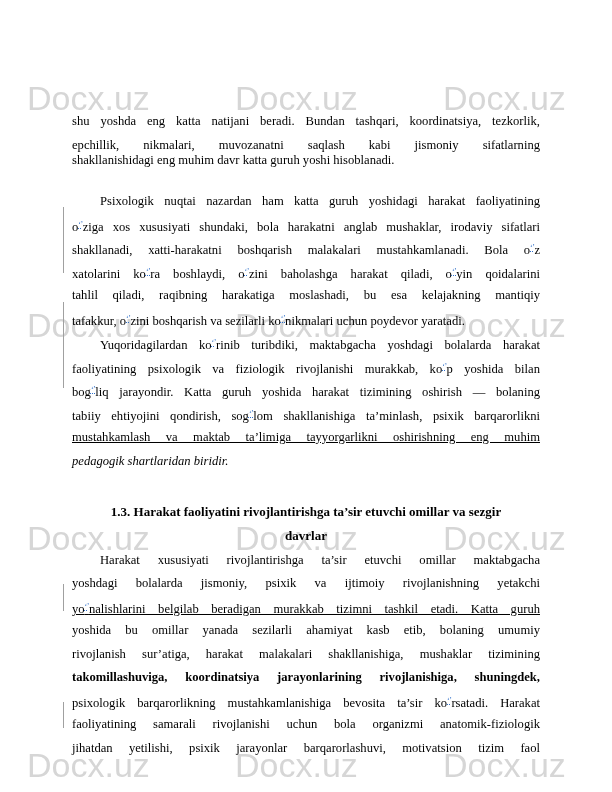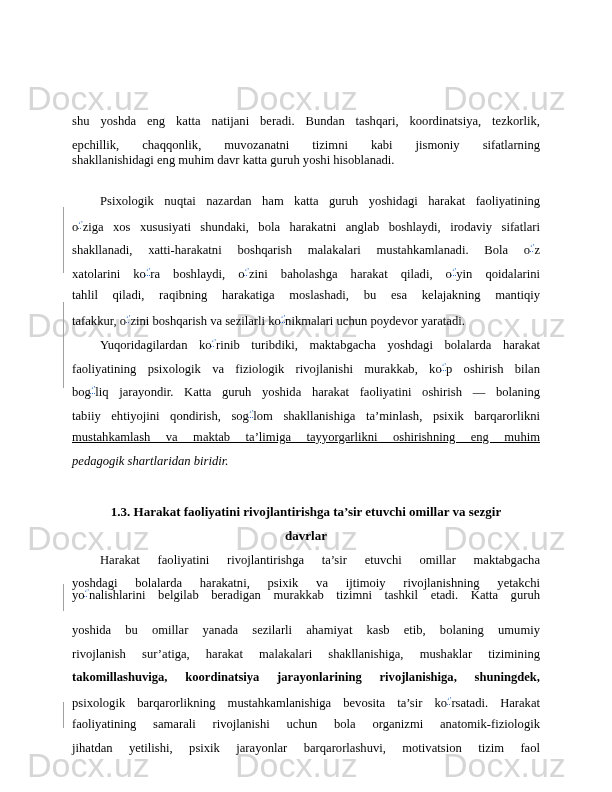--- a/index.html
+++ b/index.html
@@ -61,51 +61,51 @@
     <span class="wm w2">Docx.uz</span>
   </div>
 
   <div class="change-bar" style="top:160px;height:66px;"></div>
   <div class="change-bar" style="top:255px;height:86px;"></div>
   <div class="change-bar" style="top:537px;height:27px;"></div>
   <div class="change-bar" style="top:655px;height:26px;"></div>
 
   <div>
     <div class="line" style="top:64px;font-family:Liberation Serif, serif;"><span class="seg">shu yoshda eng katta natijani beradi. Bundan tashqari, koordinatsiya, tezkorlik,</span></div>
-    <div class="line" style="top:88px;"><span class="seg">epchillik, chaqqonlik, muvozanatni tizimni kabi jismoniy sifatlarning</span></div>
+    <div class="line" style="top:88px;"><span class="seg">epchillik, nikmalari, muvozanatni saqlash kabi jismoniy sifatlarning</span></div>
     <div class="line last" style="top:103px;"><span class="seg">shakllanishidagi eng muhim davr katta guruh yoshi hisoblanadi.</span></div>
   </div>
 
   <div>
     <div class="line indent" style="top:144px;"><span class="seg">Psixologik nuqtai nazardan ham katta guruh yoshidagi harakat faoliyatining</span></div>
-    <div class="line" style="top:168px;"><span class="seg">o</span><span class="oq">‘’</span><span class="seg">ziga xos xususiyati shundaki, bola harakatni anglab boshlaydi, irodaviy sifatlari</span></div>
+    <div class="line" style="top:168px;"><span class="seg">o</span><span class="oq">‘’</span><span class="seg">ziga xos xususiyati shundaki, bola harakatni anglab mushaklar, irodaviy sifatlari</span></div>
     <div class="line" style="top:191px;"><span class="seg">shakllanadi, xatti-harakatni boshqarish malakalari mustahkamlanadi. Bola o</span><span class="oq">‘’</span><span class="seg">z</span></div>
     <div class="line" style="top:215px;"><span class="seg">xatolarini ko</span><span class="oq">‘’</span><span class="seg">ra boshlaydi, o</span><span class="oq">‘’</span><span class="seg">zini baholashga harakat qiladi, o</span><span class="oq">‘’</span><span class="seg">yin qoidalarini</span></div>
     <div class="line" style="top:238px;"><span class="seg">tahlil qiladi, raqibning harakatiga moslashadi, bu esa kelajakning mantiqiy</span></div>
     <div class="line last" style="top:262px;"><span class="seg">tafakkur, o</span><span class="oq">‘’</span><span class="seg">zini boshqarish va sezilarli ko</span><span class="oq">‘’</span><span class="seg">nikmalari uchun poydevor yaratadi.</span></div>
   </div>
 
   <div>
     <div class="line indent" style="top:286px;"><span class="seg">Yuqoridagilardan ko</span><span class="oq">‘’</span><span class="seg">rinib turibdiki, maktabgacha yoshdagi bolalarda harakat</span></div>
-    <div class="line" style="top:310px;"><span class="seg">faoliyatining psixologik va fiziologik rivojlanishi murakkab, ko</span><span class="oq">‘’</span><span class="seg">p oshirish bilan</span></div>
-    <div class="line" style="top:333px;"><span class="seg">bog</span><span class="oq">‘’</span><span class="seg">liq jarayondir. Katta guruh yoshida harakat faoliyatini oshirish — bolaning</span></div>
+    <div class="line" style="top:310px;"><span class="seg">faoliyatining psixologik va fiziologik rivojlanishi murakkab, ko</span><span class="oq">‘’</span><span class="seg">p yoshida bilan</span></div>
+    <div class="line" style="top:333px;"><span class="seg">bog</span><span class="oq">‘’</span><span class="seg">liq jarayondir. Katta guruh yoshida harakat tizimining oshirish — bolaning</span></div>
     <div class="line" style="top:357px;"><span class="seg">tabiiy ehtiyojini qondirish, sog</span><span class="oq">‘’</span><span class="seg">lom shakllanishiga ta’minlash, psixik barqarorlikni</span></div>
     <div class="line" style="top:380px;text-decoration:underline;"><span class="seg">mustahkamlash va maktab ta’limiga tayyorgarlikni oshirishning eng muhim</span></div>
     <div class="line last" style="top:404px;font-style:italic;"><span class="seg">pedagogik shartlaridan biridir.</span></div>
   </div>
 
   <div>
     <div class="line heading" style="top:455px;">1.3. Harakat faoliyatini rivojlantirishga ta’sir etuvchi omillar va sezgir</div>
     <div class="line heading" style="top:479px;">davrlar</div>
   </div>
 
   <div>
-    <div class="line indent" style="top:503px;"><span class="seg">Harakat faoliyatini rivojlantirishga ta’sir etuvchi omillar maktabgacha</span></div>
-    <div class="line" style="top:526px;"><span class="seg">yoshdagi bolalarda harakatni, psixik va ijtimoiy rivojlanishning yetakchi</span></div>
-    <div class="line" style="top:536px;"><span class="seg">yo</span><span class="oq">‘’</span><span class="seg">nalishlarini belgilab beradigan murakkab tizimni tashkil etadi. Katta guruh</span></div>
+    <div class="line indent" style="top:503px;"><span class="seg">Harakat xususiyati rivojlantirishga ta’sir etuvchi omillar maktabgacha</span></div>
+    <div class="line" style="top:526px;"><span class="seg">yoshdagi bolalarda jismoniy, psixik va ijtimoiy rivojlanishning yetakchi</span></div>
+    <div class="line" style="top:550px;text-decoration:underline;"><span class="seg">yo</span><span class="oq">‘’</span><span class="seg">nalishlarini belgilab beradigan murakkab tizimni tashkil etadi. Katta guruh</span></div>
     <div class="line" style="top:573px;"><span class="seg">yoshida bu omillar yanada sezilarli ahamiyat kasb etib, bolaning umumiy</span></div>
     <div class="line" style="top:597px;"><span class="seg">rivojlanish sur’atiga, harakat malakalari shakllanishiga, mushaklar tizimining</span></div>
     <div class="line" style="top:620px;font-weight:bold;"><span class="seg">takomillashuviga, koordinatsiya jarayonlarining rivojlanishiga, shuningdek,</span></div>
     <div class="line" style="top:644px;"><span class="seg">psixologik barqarorlikning mustahkamlanishiga bevosita ta’sir ko</span><span class="oq">‘’</span><span class="seg">rsatadi. Harakat</span></div>
     <div class="line" style="top:667px;"><span class="seg">faoliyatining samarali rivojlanishi uchun bola organizmi anatomik-fiziologik</span></div>
     <div class="line" style="top:691px;"><span class="seg">jihatdan yetilishi, psixik jarayonlar barqarorlashuvi, motivatsion tizim faol</span></div>
   </div>
 
 </div>
 

